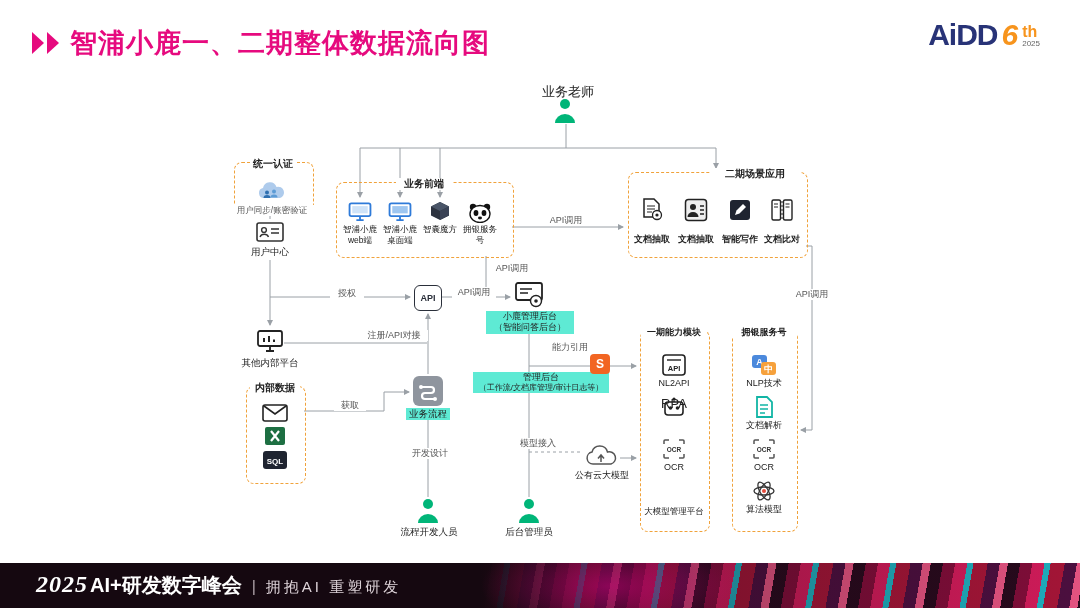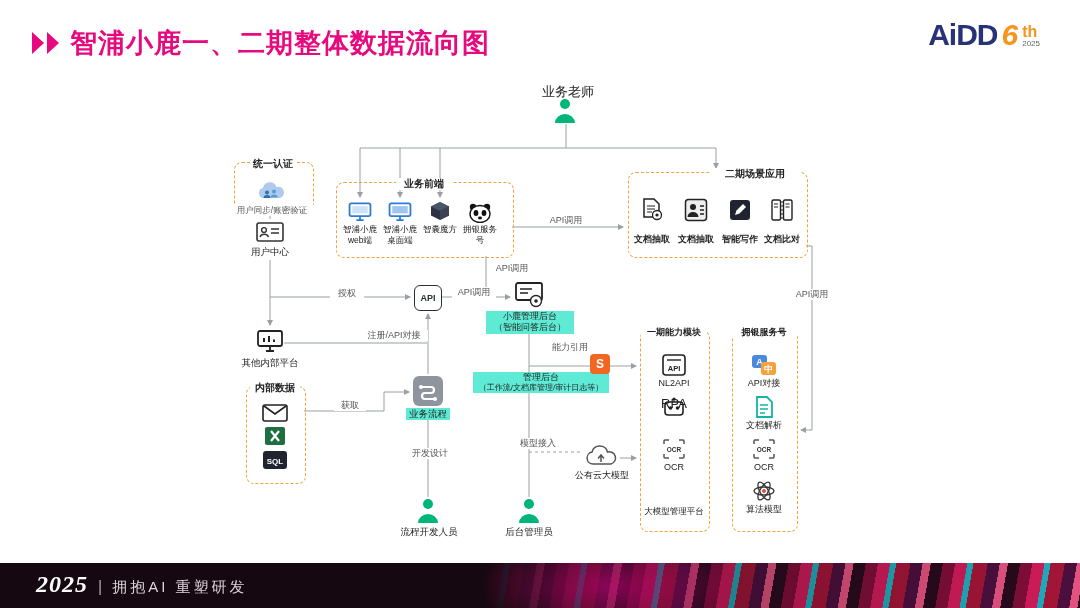--- a/index.html
+++ b/index.html
@@ -326,21 +326,21 @@
 <div class="gtitle" style="left:731px;top:326px;width:66px;font-size:9px">拥银服务号</div>
 
 <span class="icon" style="left:751px;top:354px">
   <svg width="26" height="22" viewBox="0 0 26 22">
       <rect x="1" y="1" width="15" height="13" rx="3" fill="#4b89dc"></rect>
       <text x="8.5" y="11" font-size="9" fill="#fff" text-anchor="middle" font-weight="bold">A</text>
       <rect x="10" y="8" width="15" height="13" rx="3" fill="#f6a13c"></rect>
       <text x="17.5" y="18" font-size="9" fill="#fff" text-anchor="middle" font-weight="bold">中</text>
     </svg>
 </span>
-<div class="nlabel" style="left:736px;top:378px;width:56px;font-size:9px">API对接</div>
+<div class="nlabel" style="left:736px;top:378px;width:56px;font-size:9px">NLP技术</div>
 
 <span class="icon" style="left:752px;top:396px">
   <svg width="24" height="22" viewBox="0 0 24 22">
       <path d="M5 1h10l5 5v15H5z" fill="#fff" stroke="#12b5a5" stroke-width="1.8"></path>
       <path d="M8 9h8M8 13h8M8 17h5" stroke="#12b5a5" stroke-width="1.4"></path>
     </svg>
 </span>
 <div class="nlabel" style="left:736px;top:420px;width:56px;font-size:9px">文档解析</div>
 
 <span class="icon" style="left:752px;top:438px">
@@ -371,16 +371,17 @@
 <div class="elabel" style="left:548px;top:342px;width:40px">能力引用</div>
 <div class="elabel" style="left:515px;top:438px;width:42px">模型接入</div>
 <div class="elabel" style="left:407px;top:448px;width:42px">开发设计</div>
 
 <div class="footer">
   <div class="books"></div>
   <div class="books-fade"></div>
   <div class="glow"></div>
   <div class="ftext">
     <span class="f-year">2025</span>
+    <span class="f-main">AI+研发数字峰会</span>
     <span class="f-div">|</span>
     <span class="f-slogan">拥抱AI 重塑研发</span>
   </div>
 </div>
 
 </body></html>

